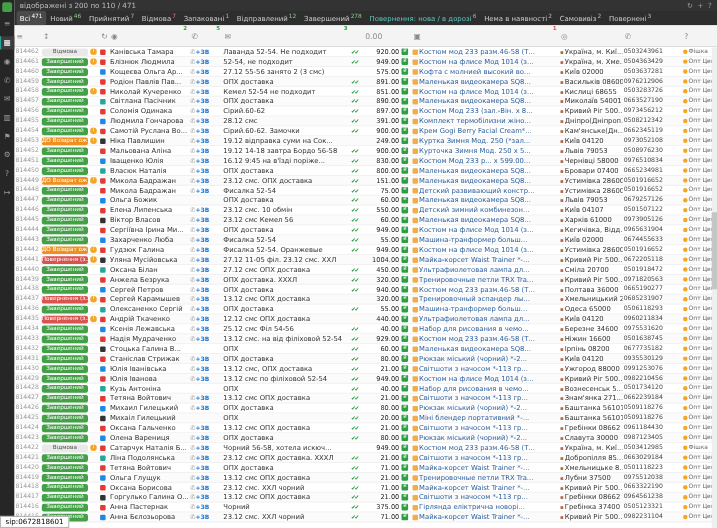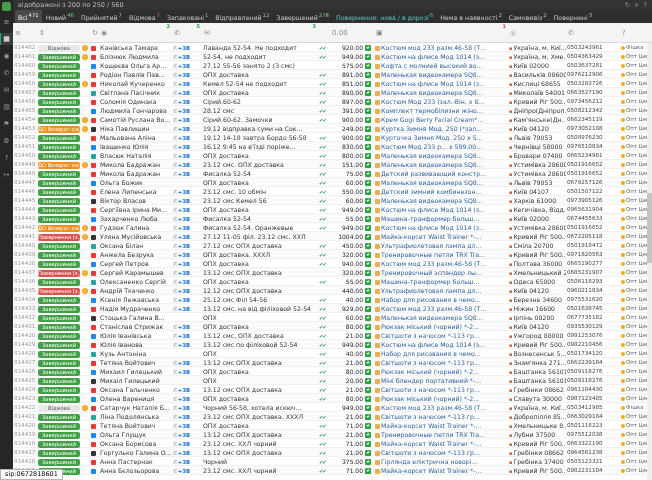--- a/index.html
+++ b/index.html
@@ -86,21 +86,21 @@
         <div class="side-icon">⚑</div>
         <div class="side-icon">⚙</div>
         <div class="side-icon">?</div>
         <div class="side-icon">↦</div>
       </div>
   </div>
 
   <div class="main">
 
     <div class="topbar">
-      <span>відображені з 200 по 250 / 560</span>
+      <span>відображені з 200 по 110 / 471</span>
       <span id="tb-icons"><span class="tb-icon">↻</span><span class="tb-icon">+</span><span class="tb-icon">?</span></span>
     </div>
 
     <div class="tabsbar" id="tabsbar">
         <div class="tab active"><span class="tlabel">Всі</span><span class="cnt" style="color: rgb(255, 255, 255);">471</span></div>
         <div class="tab"><span class="tlabel">Новий</span><span class="cnt" style="color: rgb(139, 201, 139);">46</span></div>
         <div class="tab"><span class="tlabel">Прийнятий</span><span class="cnt" style="color: rgb(139, 201, 139);">7</span></div>
         <div class="tab"><span class="tlabel">Відмова</span><span class="cnt" style="color: rgb(229, 115, 115);">7</span></div>
         <div class="tab"><span class="tlabel">Запаковані</span><span class="cnt" style="color: rgb(139, 201, 139);">1</span></div>
         <div class="tab"><span class="tlabel">Відправлений</span><span class="cnt" style="color: rgb(139, 201, 139);">12</span></div>

